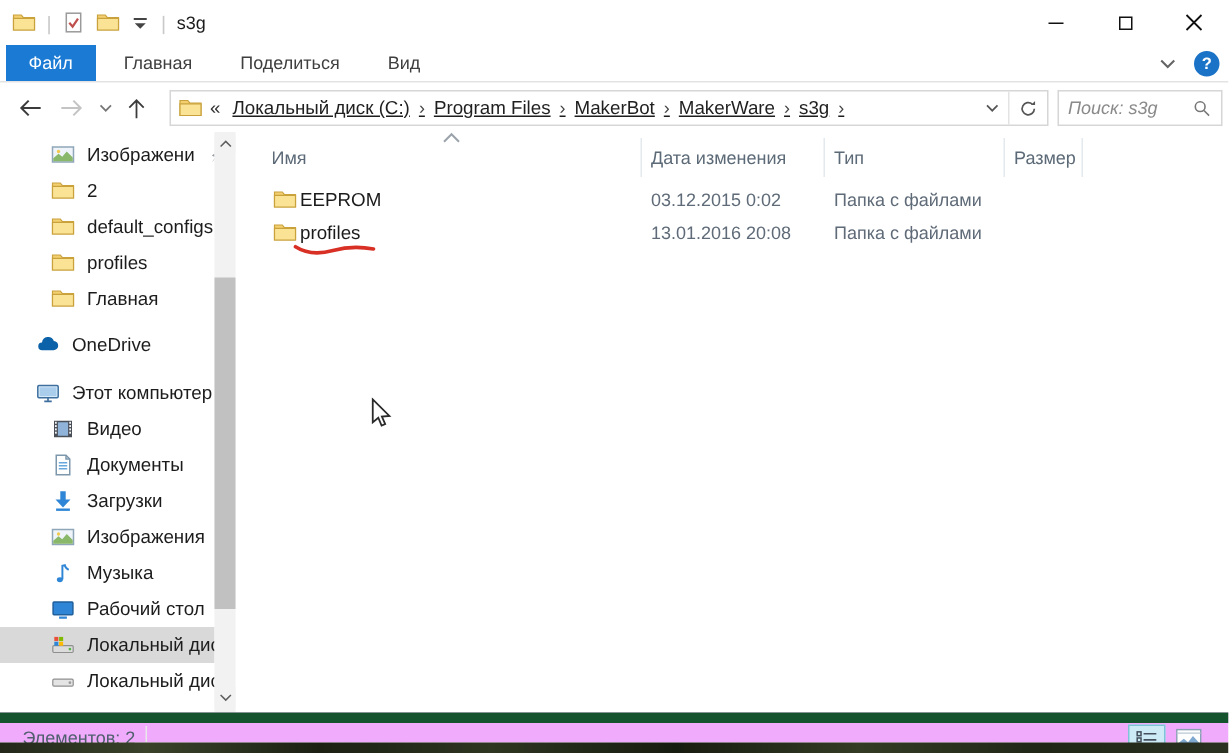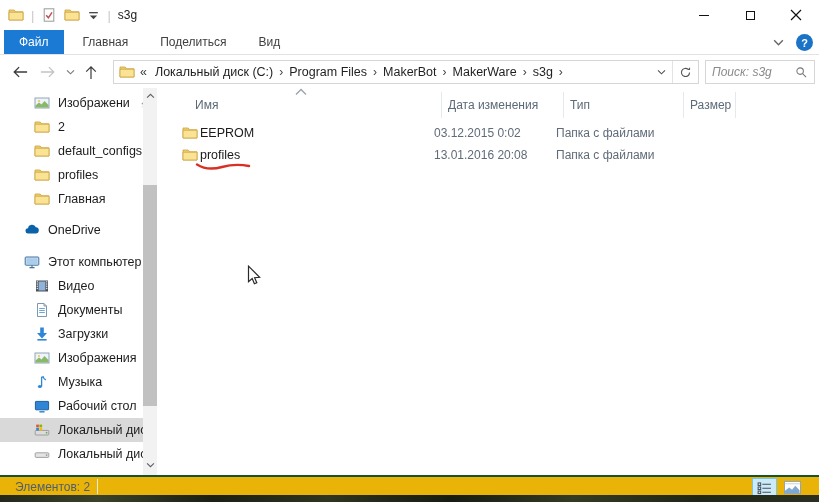--- a/index.html
+++ b/index.html
@@ -55,33 +55,33 @@
   .gap { width:100%; }
   
   .sbar { position:absolute; left:143px; top:0; width:14px; height:387px; background:#f2f2f2; }
   .sbar .arrow { position:absolute; left:0; width:14px; height:14px; display:flex; align-items:center; justify-content:center; background:#f2f2f2; }
   .sbar .arrow.up { top:1px; } .sbar .arrow.down { bottom:3px; }
   .sbar .thumb { position:absolute; left:0; top:97px; width:14px; height:221px; background:#c1c1c1; }
 
   
   .main { position:absolute; left:160px; top:0; width:659px; height:387px; }
   .sort-chevron { position:absolute; left:134px; top:0px; width:14px; height:8px; }
-  .hdr-row { display:grid; grid-template-columns:253px 122px 120px 52px; margin-left:29px; margin-top:4px; height:26px; }
+  .hdr-row { display:grid; grid-template-columns:253px 122px 120px 52px; margin-left:15px; margin-top:4px; height:26px; }
   .hdr-cell { font-size:12px; color:#5c6a77; display:flex; align-items:center; padding-left:6px; border-right:1px solid #e4e9ee; }
   .rows { margin-left:15px; margin-top:4px; }
   .file-row { display:grid; grid-template-columns:253px 122px 120px 52px; height:22px; align-items:center; }
   .cell-name { display:flex; align-items:center; gap:2px; padding-left:7px; font-size:12.5px; color:#1b1b1b; position:relative; }
   .cell-dim { font-size:12px; color:#5f6b78; padding-left:6px; }
   .red-underline { position:absolute; left:20px; top:14px; width:56px; height:10px; }
 
   
   .cursor { position:absolute; left:247px; top:265px; z-index:50; }
 
   
-  .statusbar { position:absolute; left:0; top:475px; width:819px; height:20px; border-top:2px solid #14532d; background:#eab308; }
+  .statusbar { position:absolute; left:0; top:475px; width:819px; height:20px; border-top:7px solid #14532d; background:#f0abfc; }
   .status-text { position:absolute; left:15px; top:3px; font-size:12px; color:#4f5f6e; }
   .status-div { position:absolute; left:97px; top:2px; height:15px; border-left:1px solid #e8e8e8; }
   .view-btn { position:absolute; top:1px; width:25px; height:19px; display:flex; align-items:center; justify-content:center; }
   .view-btn.details { left:752px; background:#cdeaf7; border:1px solid #7fc3d9; }
   .view-btn.thumbs { left:780px; }
 
   
   .strip { position:absolute; left:0; top:495px; width:819px; height:7px;
     background:linear-gradient(90deg,#23281a,#3a422a 12%,#1b2013 26%,#2e3520 40%,#171c10 55%,#333b24 70%,#202616 85%,#2a3120); }
 </style>
@@ -172,21 +172,21 @@
       </svg>
   </div>
   <div class="addrbox">
     <span class="icon16" style="margin-left:5px;">
         <svg viewBox="0 0 16 16">
           <path d="M1 3h5.2l1.4 1.8H15V13H1z" fill="#f3cf70" stroke="#caa23c" stroke-width=".8"></path>
           <path d="M1 5.2h14V13H1z" fill="#fbe396" stroke="#caa23c" stroke-width=".8"></path>
         </svg>
       </span>
     <span class="crumb-prefix">«</span>
-    <div style="display:flex; align-items:center;">
+    <div style="display:flex; align-items:center;text-decoration:underline;">
         <span class="crumb">Локальный диск (C:)</span>
         <span class="crumb-sep">›</span>
         <span class="crumb">Program Files</span>
         <span class="crumb-sep">›</span>
         <span class="crumb">MakerBot</span>
         <span class="crumb-sep">›</span>
         <span class="crumb">MakerWare</span>
         <span class="crumb-sep">›</span>
         <span class="crumb">s3g</span>
         <span class="crumb-sep">›</span>

